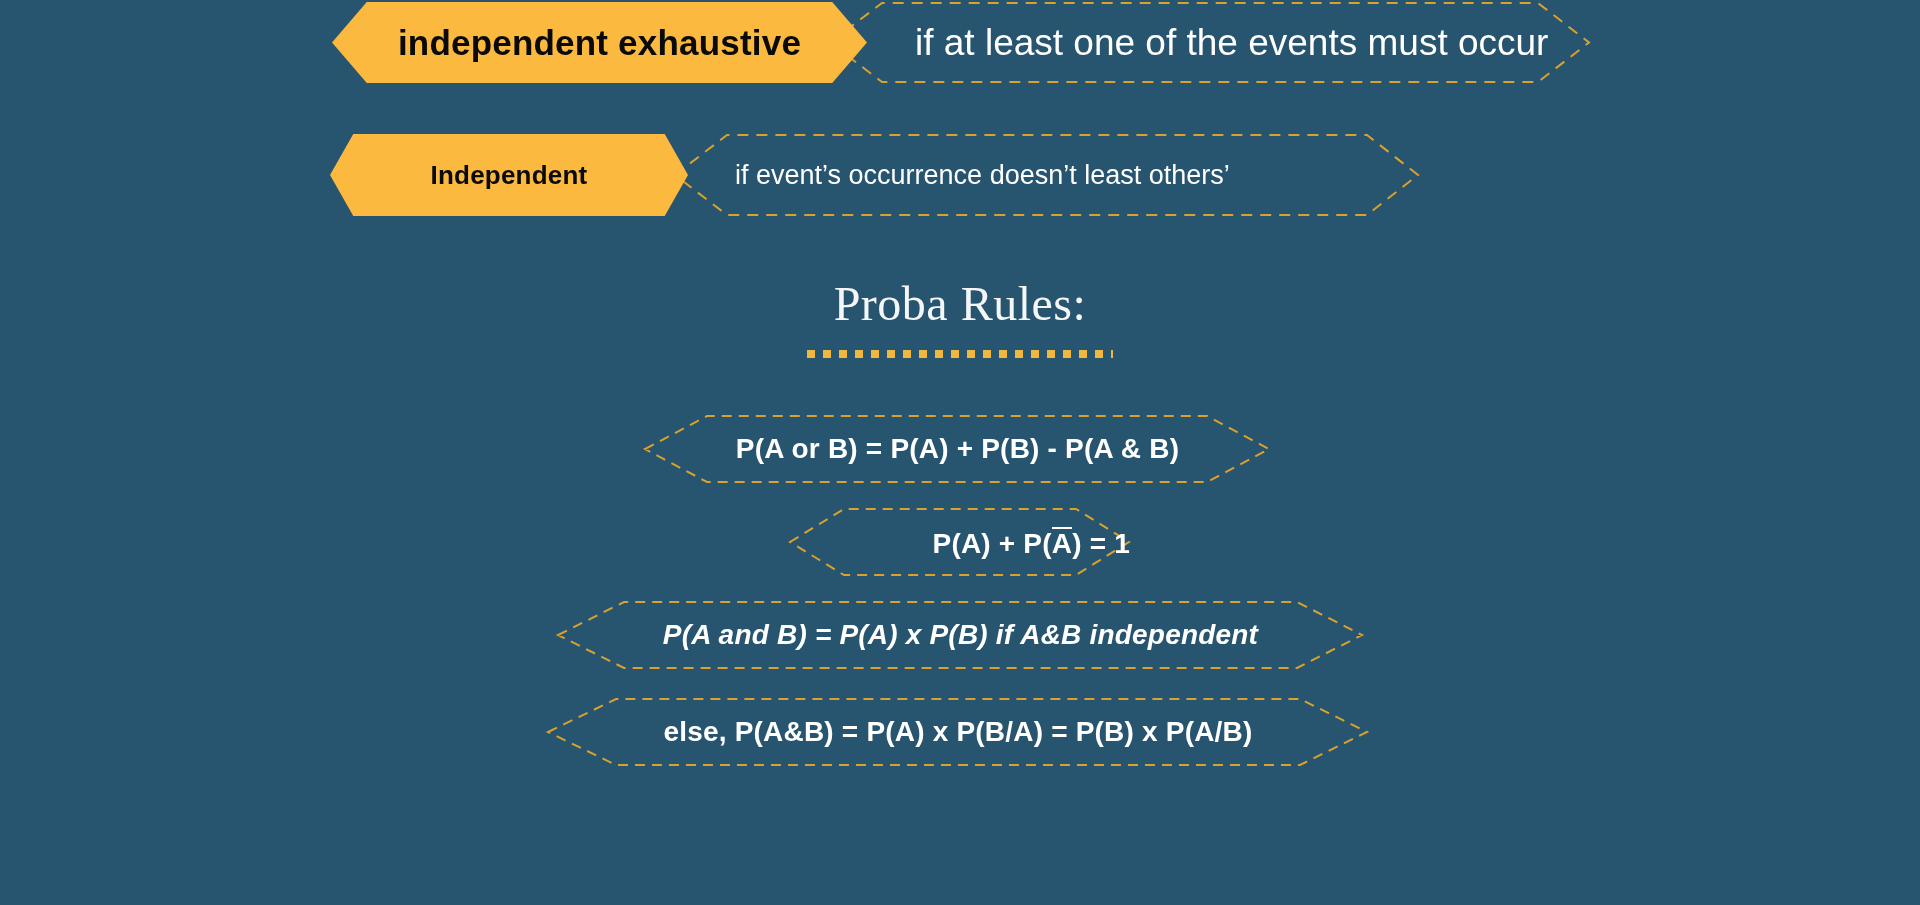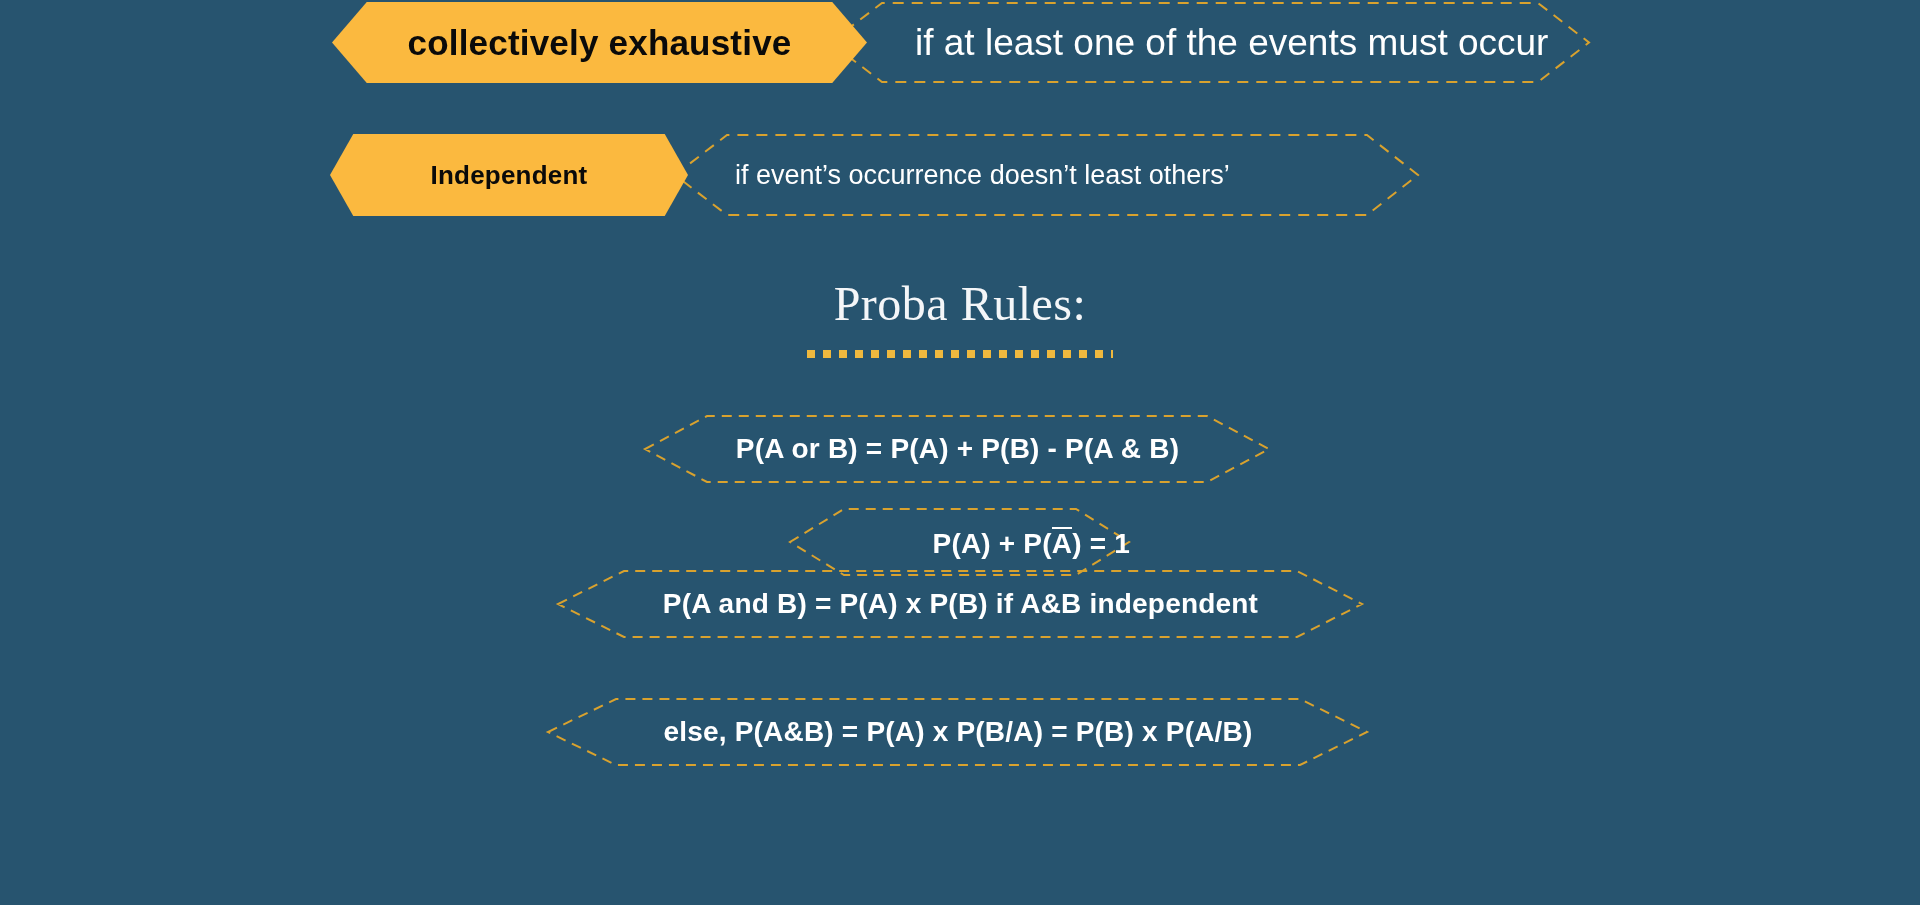--- a/index.html
+++ b/index.html
@@ -138,39 +138,39 @@
   .formula-text .ovl {
     display: inline-block;
     border-top: 2px solid #ffffff;
     line-height: 1;
     padding-top: 1px;
     margin-top: 2px;
   }
 
   #formula-0 { left: 645px; top: 415px; width: 625px; height: 68px; }
   #formula-1 { left: 790px; top: 508px; width: 340px; height: 68px; justify-content: flex-end; }
-  #formula-2 { left: 558px; top: 570px; width: 805px; height: 68px; }
+  #formula-2 { left: 558px; top: 601px; width: 805px; height: 68px; font-style: italic; }
   #formula-3 { left: 548px; top: 698px; width: 820px; height: 68px; }
 </style>
 </head>
 <body>
 
 <div class="slide">
 
   <div class="hex-row" id="row-exhaustive">
 
     <div class="hex-dashed" id="hex-exhaustive-desc">
       <svg width="760" height="81" viewBox="0 0 760 81" aria-hidden="true">
         <polygon points="0,40.5 52,1 708,1 759,40.5 708,80 52,80" fill="none" stroke="#d9a22e" stroke-width="2" stroke-dasharray="11 8"></polygon>
       </svg>
       <span class="dashed-text">if at least one of the events must occur</span>
     </div>
 
     <div class="hex-solid" id="hex-exhaustive-label">
-      <span>collectively exhaustive</span>
+      <span>independent exhaustive</span>
     </div>
 
   </div>
 
   <div class="hex-row" id="row-independent">
 
     <div class="hex-dashed" id="hex-independent-desc">
       <svg width="744" height="82" viewBox="0 0 744 82" aria-hidden="true">
         <polygon points="0,41 52,1 692,1 743,41 692,81 52,81" fill="none" stroke="#d9a22e" stroke-width="2" stroke-dasharray="11 8"></polygon>
       </svg>

